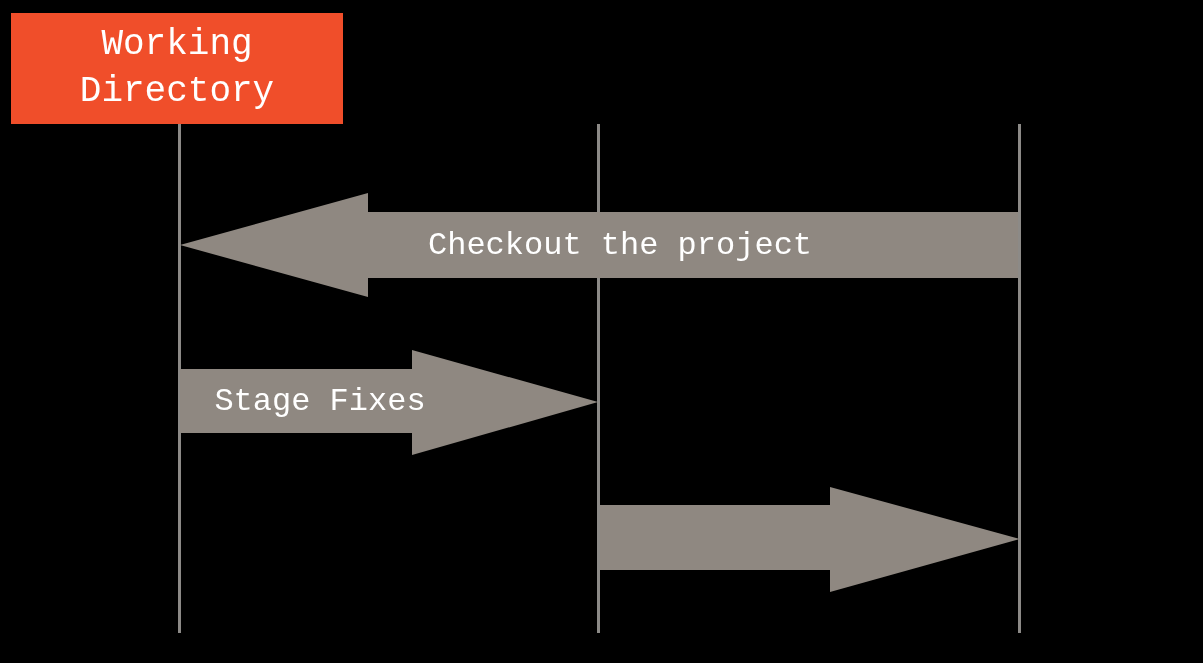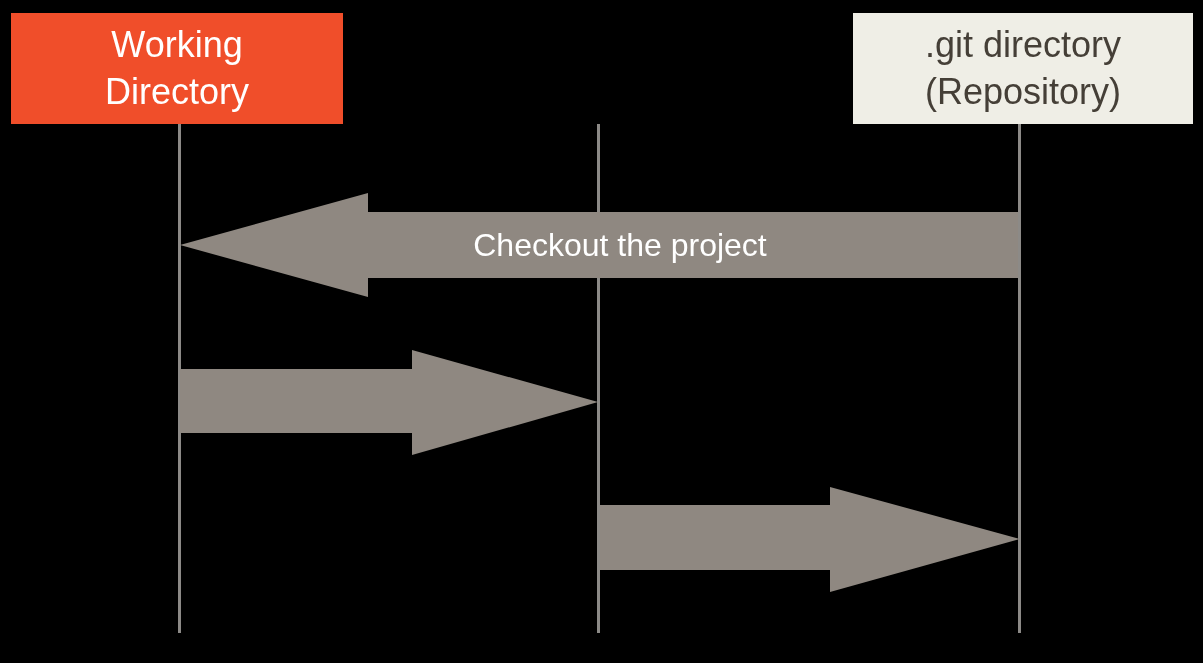--- a/index.html
+++ b/index.html
@@ -6,21 +6,21 @@
     margin: 0;
     padding: 0;
     background: #000000;
   }
   .canvas {
     position: relative;
     width: 1203px;
     height: 663px;
     background: #000000;
     overflow: hidden;
-    font-family: Liberation Sans, sans-serif;
+    font-family: Liberation Mono, monospace;
   }
   .col-box {
     position: absolute;
     top: 13px;
     height: 111px;
     display: flex;
     align-items: center;
     justify-content: center;
     text-align: center;
     white-space: pre-line;
@@ -62,28 +62,27 @@
   .label-stage    { left: 180px; top: 369px; width: 280px; height: 64px; }
   .label-commit   { left: 600px; top: 505px; width: 246px; height: 65px; }
 </style>
 </head>
 <body>
 
 <div class="canvas">
 
   <div class="col-box box-working">Working
 Directory</div>
-  <div class="col-box box-git">.git directory
-(Repository)</div>
 
   <div class="lifeline line-working"></div>
   <div class="lifeline line-staging"></div>
   <div class="lifeline line-git"></div>
 
   <svg class="arrow-layer" viewBox="0 0 1203 663">
     <polygon points="180,245 368,193 368,212 1018,212 1018,278 368,278 368,297"></polygon>
     <polygon points="180,369 412,369 412,350 598,402 412,455 412,433 180,433"></polygon>
     <polygon points="600,505 830,505 830,487 1020,539 830,592 830,570 600,570"></polygon>
   </svg>
 
   <div class="arrow-label label-checkout">Checkout the project</div>
+  <div class="arrow-label label-stage">Stage Fixes</div>
 
 </div>
 
 </body></html>

